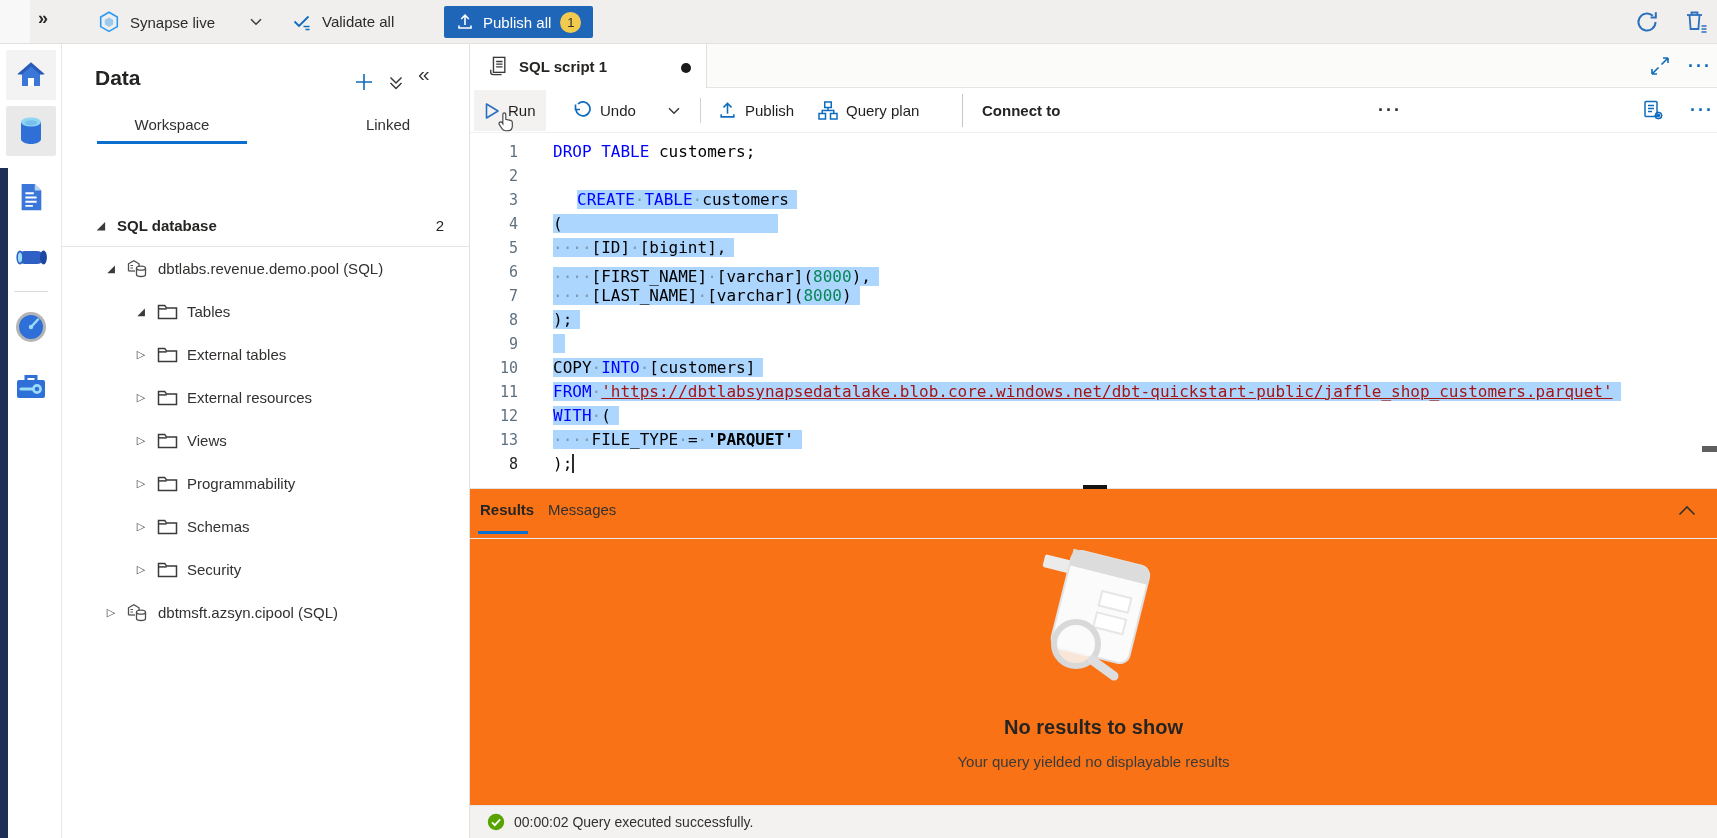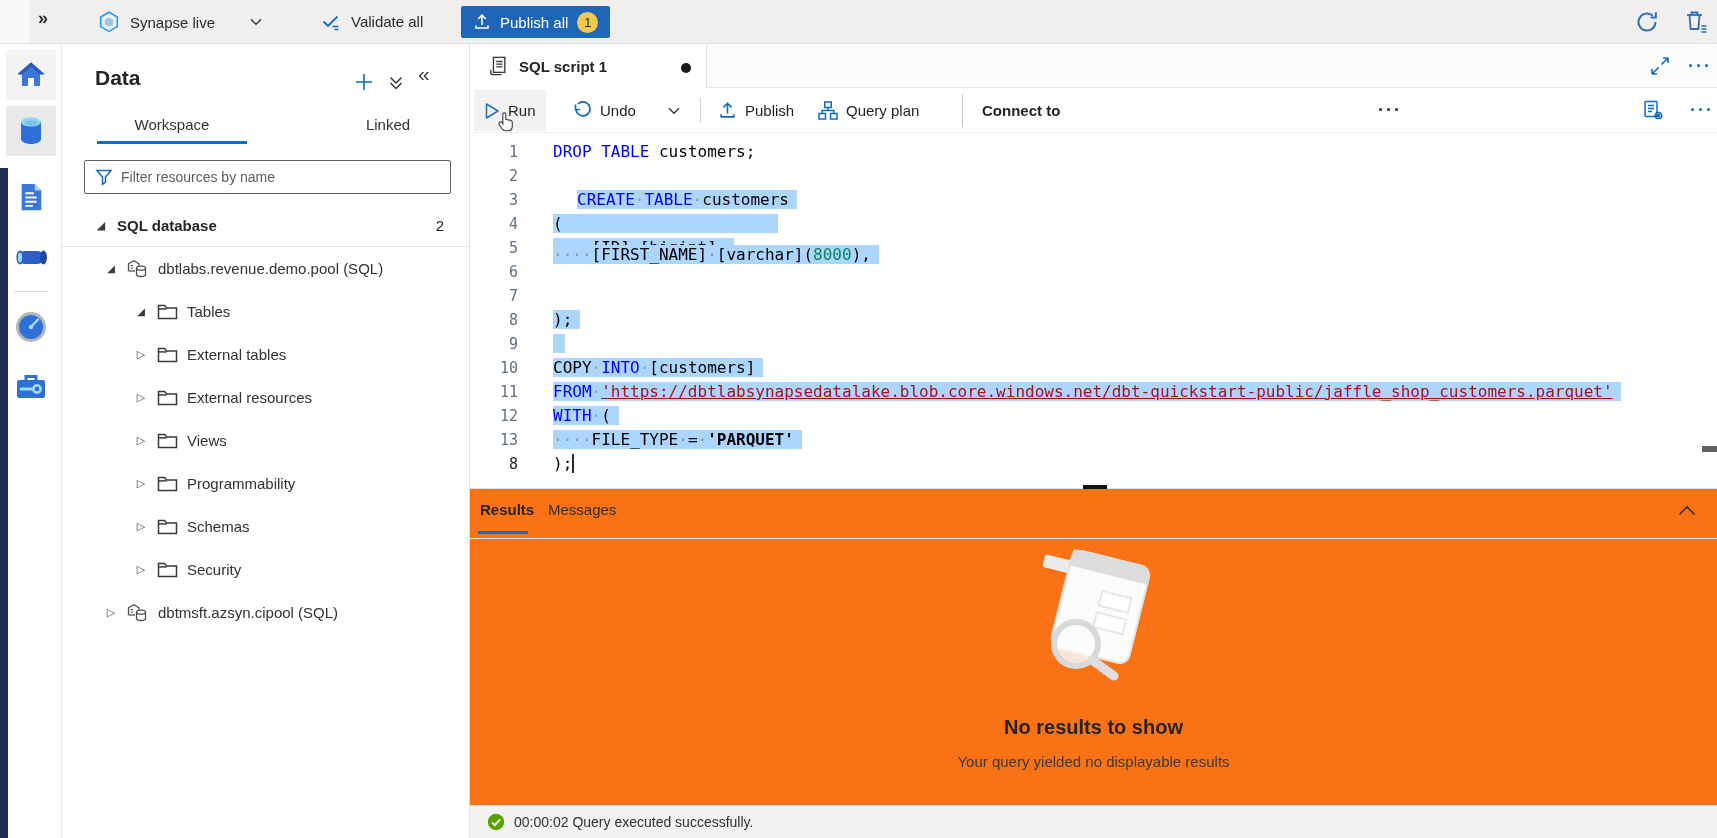--- a/index.html
+++ b/index.html
@@ -107,32 +107,32 @@
         </svg>
     </span>
     <span>Synapse live</span>
     <span style="margin-left:26px">
       <svg width="12" height="8" viewBox="0 0 12 8">
           <path d="M1 1.2l5 5 5-5" fill="none" stroke="#3b3a39" stroke-width="1.5"></path>
         </svg>
     </span>
   </div>
 
-  <div class="abs hbtn" style="left:320px;top:10px">
+  <div class="abs hbtn" style="left:291px;top:10px">
     <span>
       <svg width="22" height="22" viewBox="0 0 22 22" fill="none" stroke="#0f6cbd" stroke-width="1.8">
           <path d="M3.5 11.5l4.5 4.5L17.5 6.5"></path>
           <path d="M12.5 16.5h6" stroke-width="1.5"></path>
           <path d="M14.5 19.5h4" stroke-width="1.5"></path>
         </svg>
     </span>
     <span>Validate all</span>
   </div>
 
-  <button class="abs" id="publish-btn" style="left:461px;top:6px">
+  <button class="abs" id="publish-btn" style="left:444px;top:6px">
     <span>
       <svg width="18" height="18" viewBox="0 0 18 18" fill="none" stroke="#fff" stroke-width="1.6">
           <path d="M9 12V2.8"></path>
           <path d="M5.2 6L9 2.2 12.8 6"></path>
           <path d="M3 12.5V15h12v-2.5"></path>
         </svg>
     </span>
     <span>Publish all</span>
     <span id="publish-badge">1</span>
   </button>
@@ -233,28 +233,20 @@
   <div class="panel-ic" style="left:356px;top:18px;font-size:21px;color:#3b3a39">«</div>
 
   <div class="ptab" style="left:30px">
       <span>Workspace</span>
     </div>
   <div class="ptab" style="left:246px">
       <span>Linked</span>
     </div>
   <div class="abs" id="tab-underline"></div>
 
-  <div class="abs" id="filter">
-    <span>
-      <svg width="18" height="18" viewBox="0 0 18 18">
-          <path d="M2 2.5h14L10.5 9v5l-3 2.2V9z" fill="none" stroke="#0f6cbd" stroke-width="1.5"></path>
-        </svg>
-    </span>
-    <input type="text" placeholder="Filter resources by name" style="">
-  </div>
 
   <div class="abs" id="tree">
       <div class="tree-row divider root" style="padding-left: 31px;">
         <span class="expander open">◢</span>
         <span class="tree-label">SQL database</span>
         <span class="tree-count">2</span>
       </div>
       <div class="tree-row" style="padding-left: 41px;">
         <span class="expander open">◢</span>
         <span class="tree-icon">
@@ -445,22 +437,23 @@
       <div class="code-line" style="top: 7px;"><span class="tok-kw">DROP</span><span class="tok-id"> </span><span class="tok-kw">TABLE</span><span class="tok-id"> </span><span class="tok-id">customers;</span></div>
       <div class="gutter-num" style="top: 31px;">2</div>
       <div class="code-line" style="top: 31px;"></div>
       <div class="gutter-num" style="top: 55px;">3</div>
       <div class="code-line" style="top: 55px; padding-left: 24px;"><span class="sel"><span class="tok-kw">CREATE</span><span class="tok-ws">·</span><span class="tok-kw">TABLE</span><span class="tok-ws">·</span><span class="tok-id">customers</span><span class="selpad" style="width: 8px;"></span></span></div>
       <div class="gutter-num" style="top: 79px;">4</div>
       <div class="code-line" style="top: 79px;"><span class="sel"><span class="tok-id">(</span><span class="selpad" style="width: 215px;"></span></span></div>
       <div class="gutter-num" style="top: 103px;">5</div>
       <div class="code-line" style="top: 103px;"><span class="sel"><span class="tok-ws">····</span><span class="tok-id">[ID]</span><span class="tok-ws">·</span><span class="tok-id">[bigint],</span><span class="selpad" style="width: 8px;"></span></span></div>
       <div class="gutter-num" style="top: 127px;">6</div>
-      <div class="code-line" style="top: 110px;"><span class="sel"><span class="tok-ws">····</span><span class="tok-id">[FIRST_NAME]</span><span class="tok-ws">·</span><span class="tok-id">[varchar](</span><span class="tok-num">8000</span><span class="tok-id">),</span><span class="selpad" style="width: 8px;"></span></span></div>
+      <div class="code-line" style="top: 132px;"><span class="sel"><span class="tok-ws">····</span><span class="tok-id">[FIRST_NAME]</span><span class="tok-ws">·</span><span class="tok-id">[varchar](</span><span class="tok-num">8000</span><span class="tok-id">),</span><span class="selpad" style="width: 8px;"></span></span></div>
       <div class="gutter-num" style="top: 151px;">7</div>
+      <div class="code-line" style="top: 151px;"><span class="sel"><span class="tok-ws">····</span><span class="tok-id">[LAST_NAME]</span><span class="tok-ws">·</span><span class="tok-id">[varchar](</span><span class="tok-num">8000</span><span class="tok-id">)</span><span class="selpad" style="width: 8px;"></span></span></div>
       <div class="gutter-num" style="top: 175px;">8</div>
       <div class="code-line" style="top: 175px;"><span class="sel"><span class="tok-id">);</span><span class="selpad" style="width: 8px;"></span></span></div>
       <div class="gutter-num" style="top: 199px;">9</div>
       <div class="code-line" style="top: 199px;"><span class="sel"><span class="selpad" style="width: 12px;"></span></span></div>
       <div class="gutter-num" style="top: 223px;">10</div>
       <div class="code-line" style="top: 223px;"><span class="sel"><span class="tok-id">COPY</span><span class="tok-ws">·</span><span class="tok-kw">INTO</span><span class="tok-ws">·</span><span class="tok-id">[customers]</span><span class="selpad" style="width: 8px;"></span></span></div>
       <div class="gutter-num" style="top: 247px;">11</div>
       <div class="code-line" style="top: 247px;"><span class="sel"><span class="tok-kw">FROM</span><span class="tok-ws">·</span><span class="tok-strlink">'https://dbtlabsynapsedatalake.blob.core.windows.net/dbt-quickstart-public/jaffle_shop_customers.parquet'</span><span class="selpad" style="width: 8px;"></span></span></div>
       <div class="gutter-num" style="top: 271px;">12</div>
       <div class="code-line" style="top: 271px;"><span class="sel"><span class="tok-kw">WITH</span><span class="tok-ws">·</span><span class="tok-id">(</span><span class="selpad" style="width: 8px;"></span></span></div>

